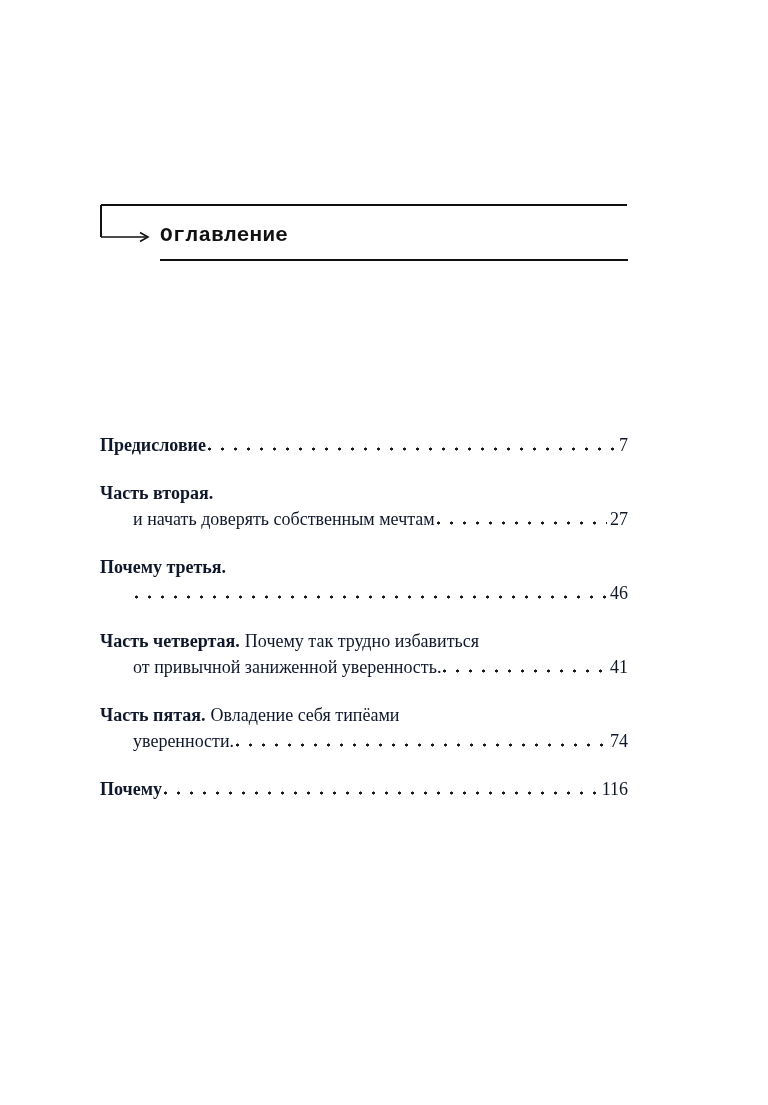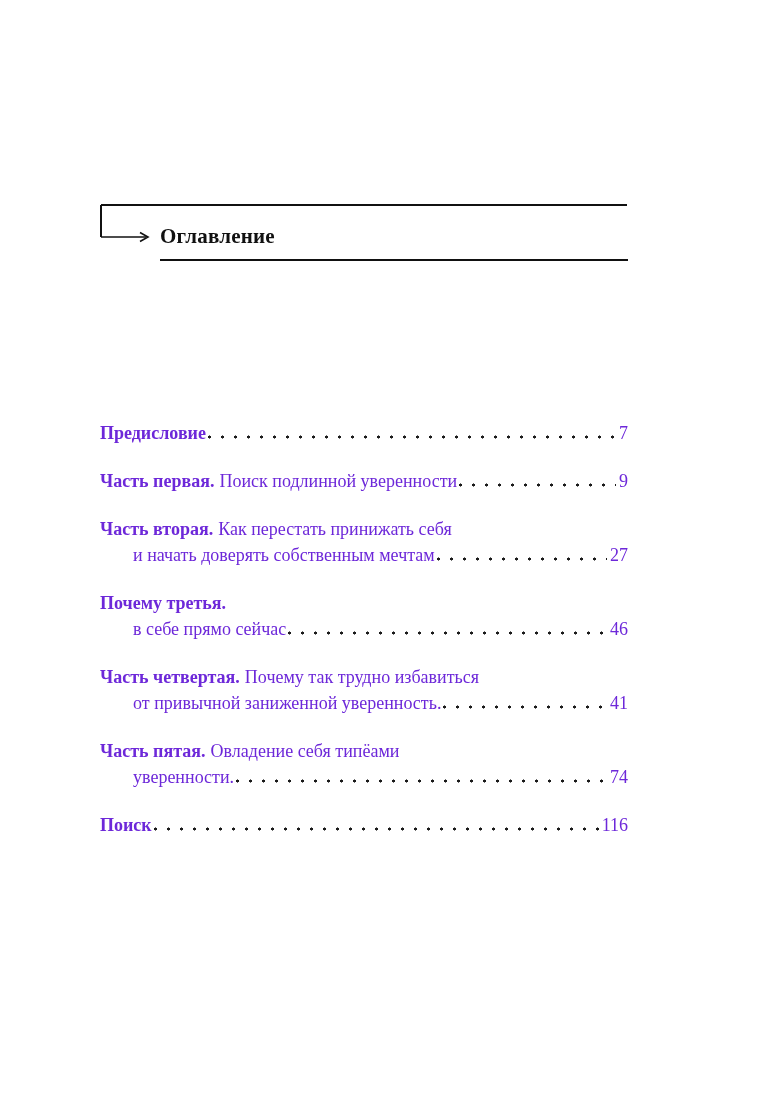--- a/index.html
+++ b/index.html
@@ -12,33 +12,33 @@
   .page {
     position: absolute; left: 0; top: 0;
     width: 768px; height: 1105px; background: #ffffff;
   }
 
   
   .header { position: absolute; left: 100px; top: 203px; width: 528px; height: 62px; }
   .bracket-svg { position: absolute; left: 0; top: 0; display: block; }
   .chapter-title {
     position: absolute; left: 60px; top: 21px;
-    font-family: Liberation Serif, serif;
+    font-family: Liberation Mono, monospace;
     font-weight: 700; font-size: 21px; line-height: 1.15;
     letter-spacing: 0.2px; color: #111111; white-space: nowrap;
   }
   .title-rule {
     position: absolute; left: 60px; top: 56px;
     width: 468px; height: 2px; background: #111111;
   }
 
   
   .toc {
-    position: absolute; left: 100px; top: 420px; width: 528px;
-    color: #6d28d9; font-size: 18px;
+    position: absolute; left: 100px; top: 432px; width: 528px;
+    color: #0f172a; font-size: 18px;
   }
   .entry { margin-bottom: 22px; }
   .line { display: flex; align-items: flex-end; line-height: 26px; }
   .line-cont { padding-left: 33px; }
   .entry-bold { font-weight: 700; white-space: pre-wrap; }
   .entry-rest { margin-left: 0.28em; white-space: pre-wrap; }
   .line-cont .entry-rest { margin-left: 0; }
   .leader {
     flex: 1 1 auto; height: 26px; min-width: 14px;
     background-image: radial-gradient(circle, #1a1a1a 1.35px, transparent 1.75px);
@@ -69,50 +69,39 @@
     <div class="entry">
       <div class="line line1">
         <span class="entry-bold">Предисловие</span>
 
         <span class="leader"></span>
         <span class="pagenum">7</span>
       </div>
 
     </div>
 
-    <div class="entry">
-      <div class="line line1">
-        <span class="entry-bold">Часть первая.</span>
-        <span class="entry-rest">Поиск подлинной уверенности</span>
-        <span class="leader"></span>
-        <span class="pagenum">9</span>
-      </div>
-
-    </div>
 
     <div class="entry">
       <div class="line line1">
         <span class="entry-bold">Часть вторая.</span>
-        <span class="entry-rest">Как перестать принижать себя</span>
 
       </div>
       <div class="line line-cont line2">
         <span class="entry-rest">и начать доверять собственным мечтам</span>
         <span class="leader"></span>
         <span class="pagenum">27</span>
       </div>
     </div>
 
     <div class="entry">
       <div class="line line1">
         <span class="entry-bold">Почему третья.</span>
 
       </div>
       <div class="line line-cont line2">
-        <span class="entry-rest">в себе прямо сейчас</span>
         <span class="leader"></span>
         <span class="pagenum">46</span>
       </div>
     </div>
 
     <div class="entry">
       <div class="line line1">
         <span class="entry-bold">Часть четвертая.</span>
         <span class="entry-rest">Почему так трудно избавиться</span>
 
@@ -132,21 +121,21 @@
       </div>
       <div class="line line-cont line2">
         <span class="entry-rest">уверенности.</span>
         <span class="leader"></span>
         <span class="pagenum">74</span>
       </div>
     </div>
 
     <div class="entry">
       <div class="line line1">
-        <span class="entry-bold">Поиск</span>
+        <span class="entry-bold">Почему</span>
 
         <span class="leader"></span>
         <span class="pagenum">116</span>
       </div>
 
     </div>
   </div>
 
 </div>
 

